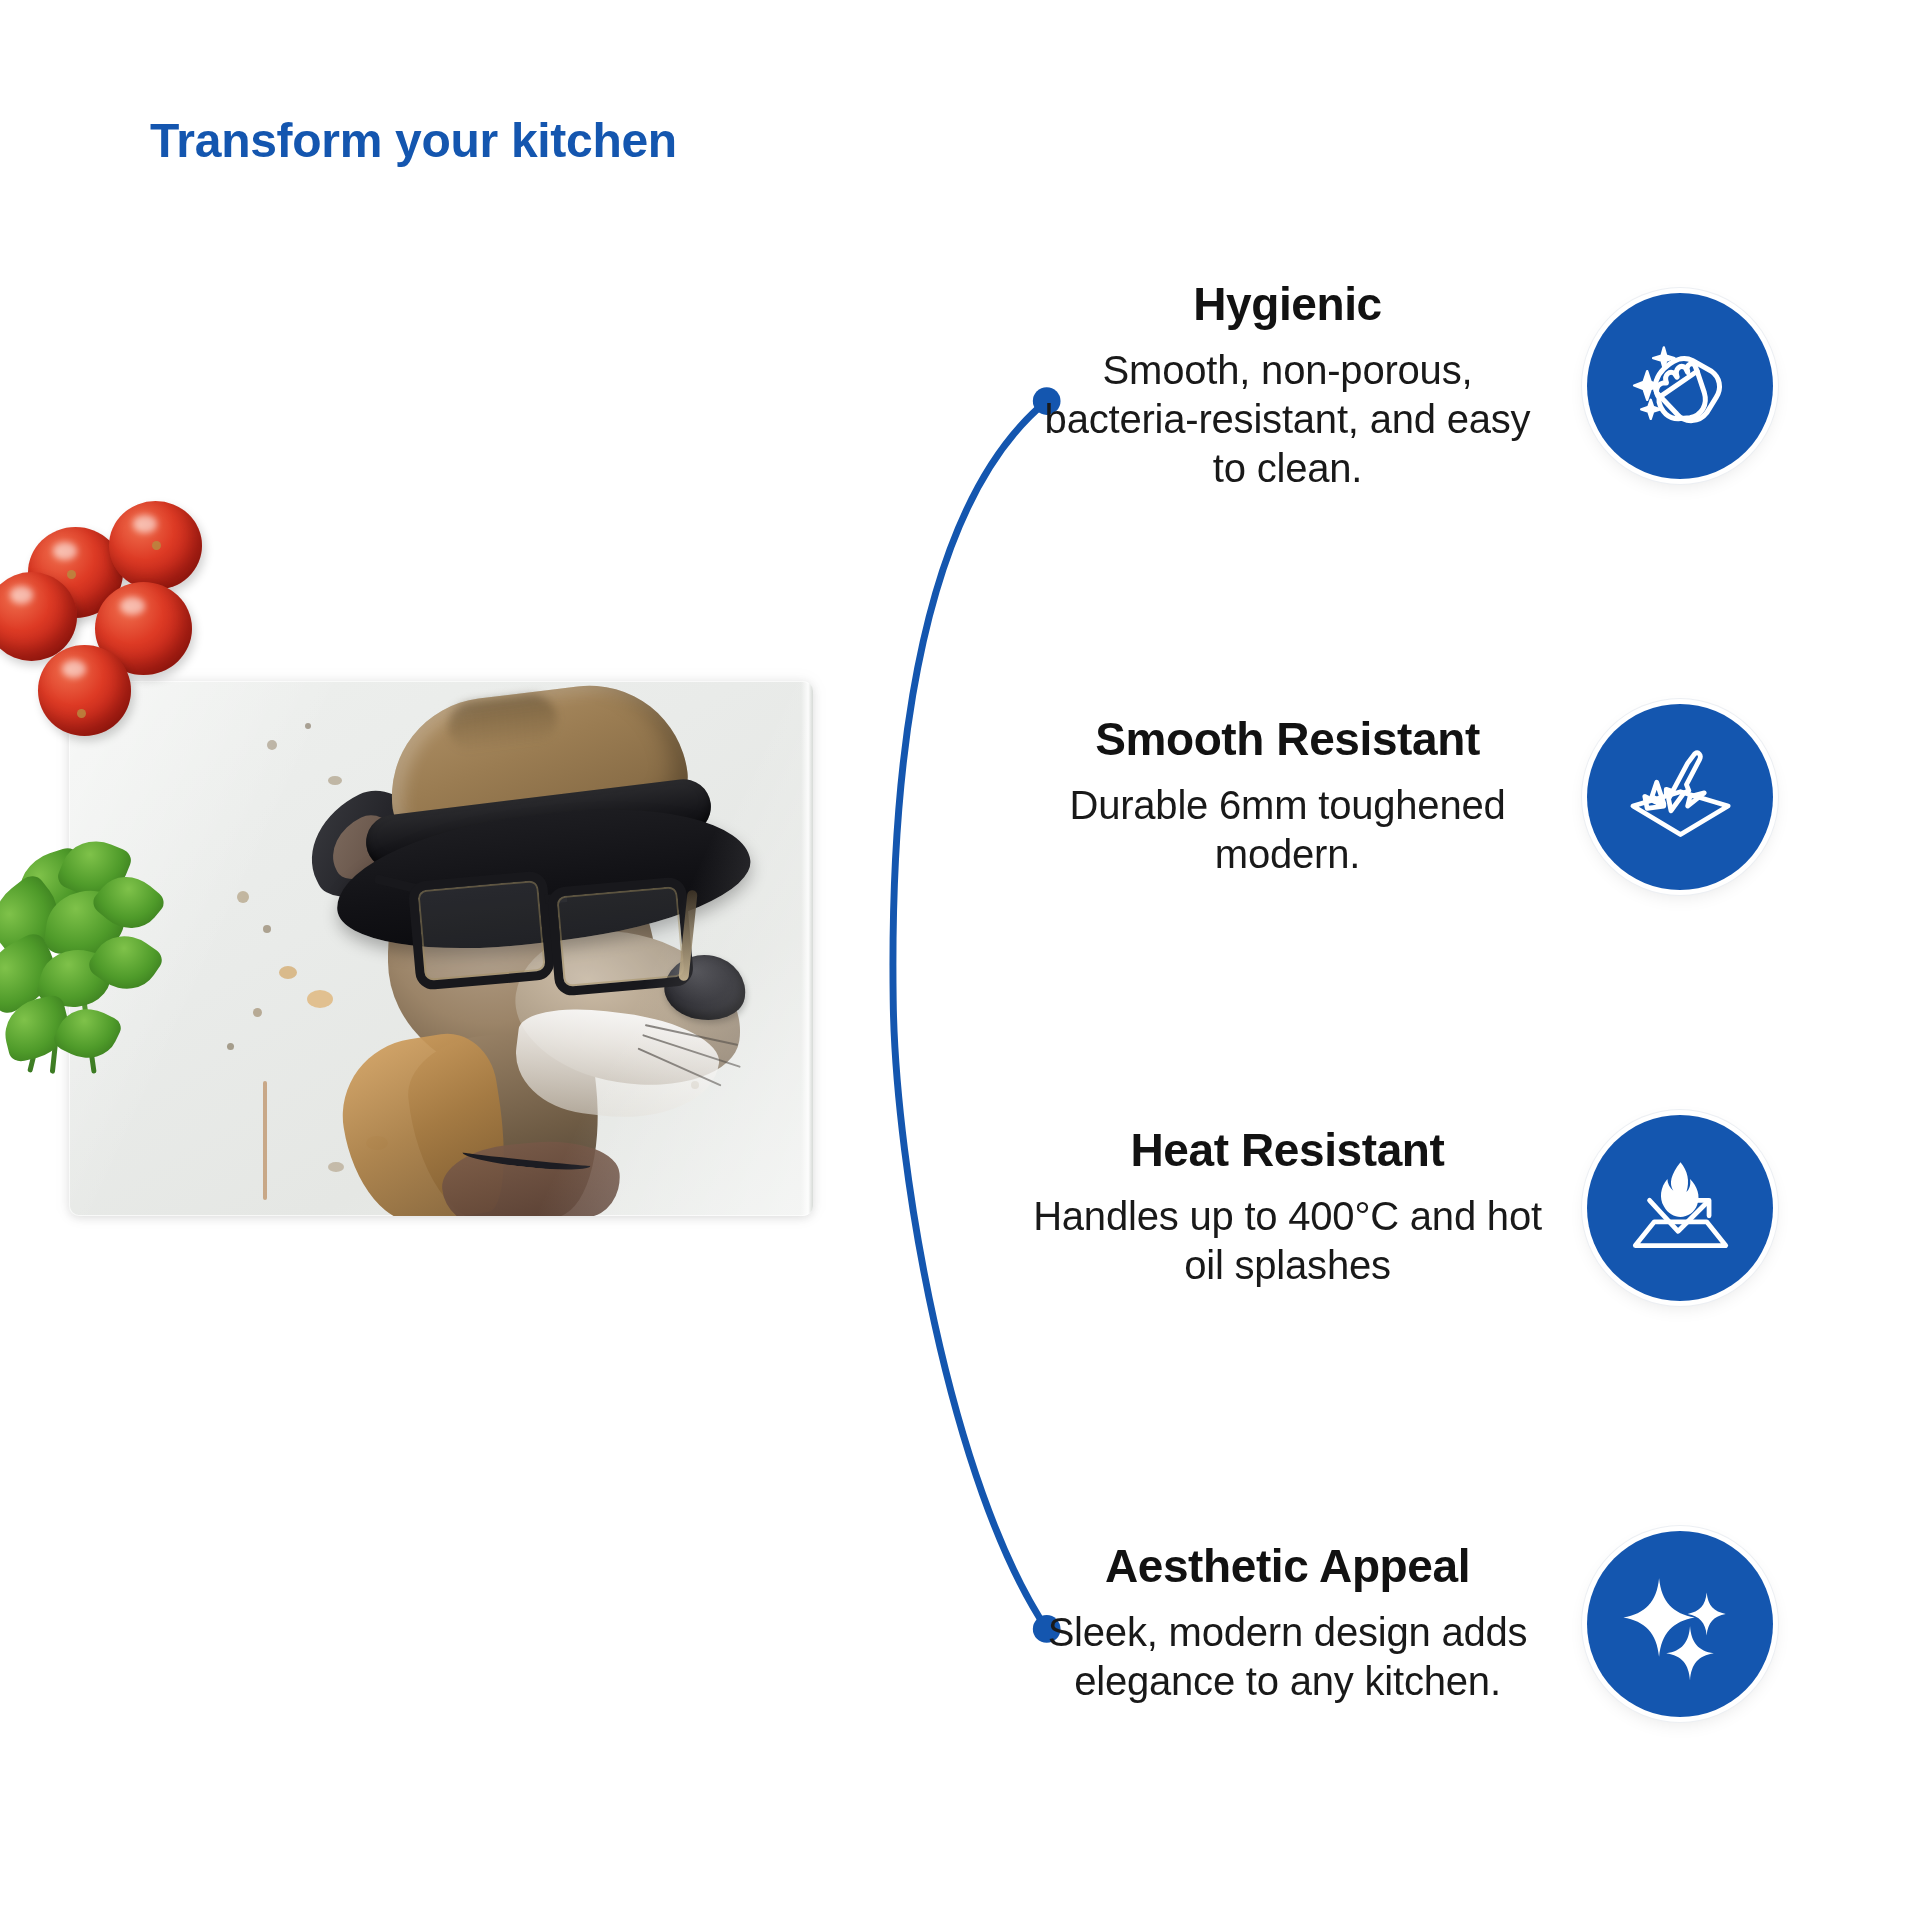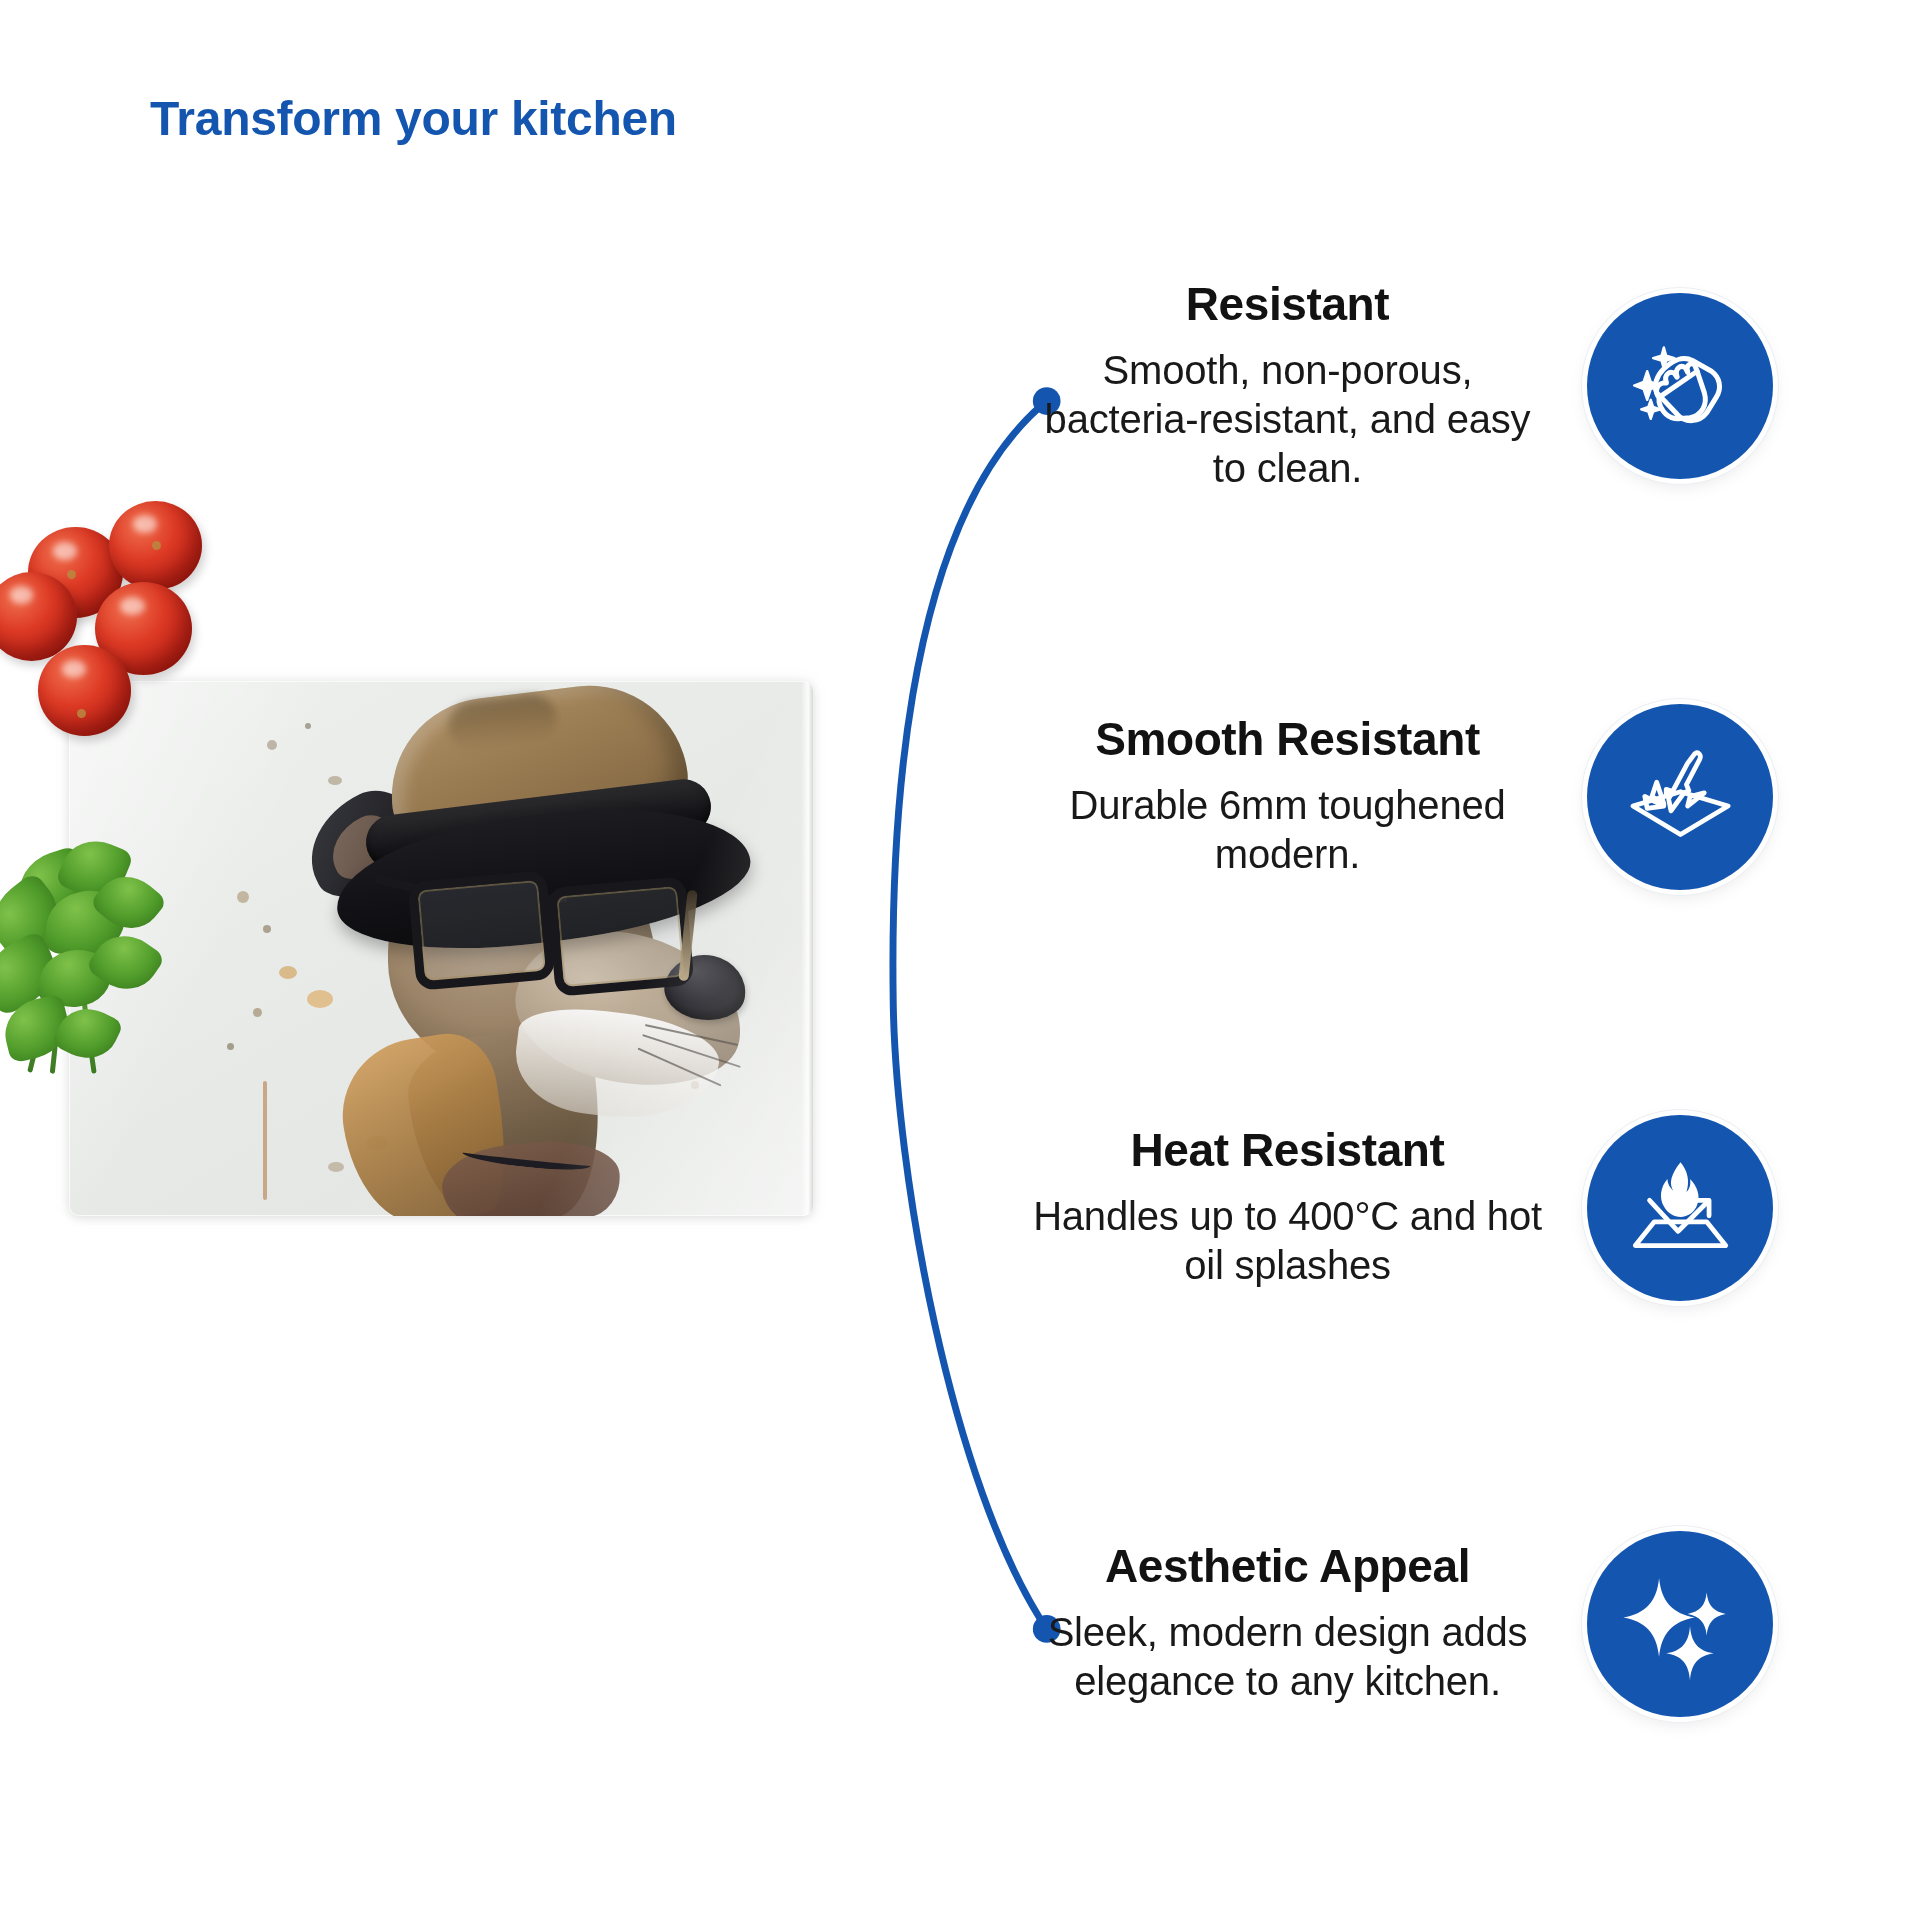--- a/index.html
+++ b/index.html
@@ -12,21 +12,21 @@
   }
 
   
   #header { position:absolute; left:150px; top:87px; width:990px; }
   #page-title {
     font-size:62px; font-weight:bold; color:#111111;
     letter-spacing:-0.5px; line-height:1.12; white-space:nowrap;
   }
   #page-subtitle {
     font-size:48px; font-weight:bold; color:#1456AF;
-    letter-spacing:-0.3px; line-height:1.18; margin-top:4px; white-space:nowrap;
+    letter-spacing:-0.3px; line-height:1.18; margin-top:26px; white-space:nowrap;
   }
 
   
   #product-area { position:absolute; left:0; top:594px; width:891px; height:673px; }
 
   #board-shadow{
     position:absolute; left:69px; top:87px; width:744px; height:535px;
     border-radius:10px; background:rgba(0,0,0,0.05);
     filter:blur(8px);
   }
@@ -330,21 +330,21 @@
 </div>
 
 <svg id="connector" viewBox="0 0 1946 1946">
   <path d="M 1057 405 C 905 530, 900 870, 902 1010 C 904 1180, 960 1500, 1057 1645" fill="none" stroke="#1456AF" stroke-width="7" stroke-linecap="round"></path>
   <circle cx="1057" cy="405" r="14" fill="#1456AF"></circle>
   <circle cx="1057" cy="1645" r="14" fill="#1456AF"></circle>
 </svg>
 
 <div class="feature-row" id="feature-0">
   <div class="feature-text">
-    <div class="feature-title">Resistant</div>
+    <div class="feature-title">Hygienic</div>
     <div class="feature-desc">Smooth, non-porous, bacteria-resistant, and easy to clean.</div>
   </div>
   <div class="feature-icon">
     <svg viewBox="0 0 100 100" fill="none" stroke="#ffffff" stroke-width="4.2" stroke-linecap="round" stroke-linejoin="round">
 
       <path d="M36 36 C 30 42, 27 50, 30 56 L 47 74 C 54 82, 66 81, 72 73 L 80 60
                C 85 52, 83 43, 76 38 L 60 29 C 52 25, 43 29, 36 36 Z"></path>
 
       <path d="M32 60 C 28 56, 30 49, 35 48 L 38 48"></path>
       <path d="M38 47 C 36 41, 41 37, 45 40 L 47 43"></path>

